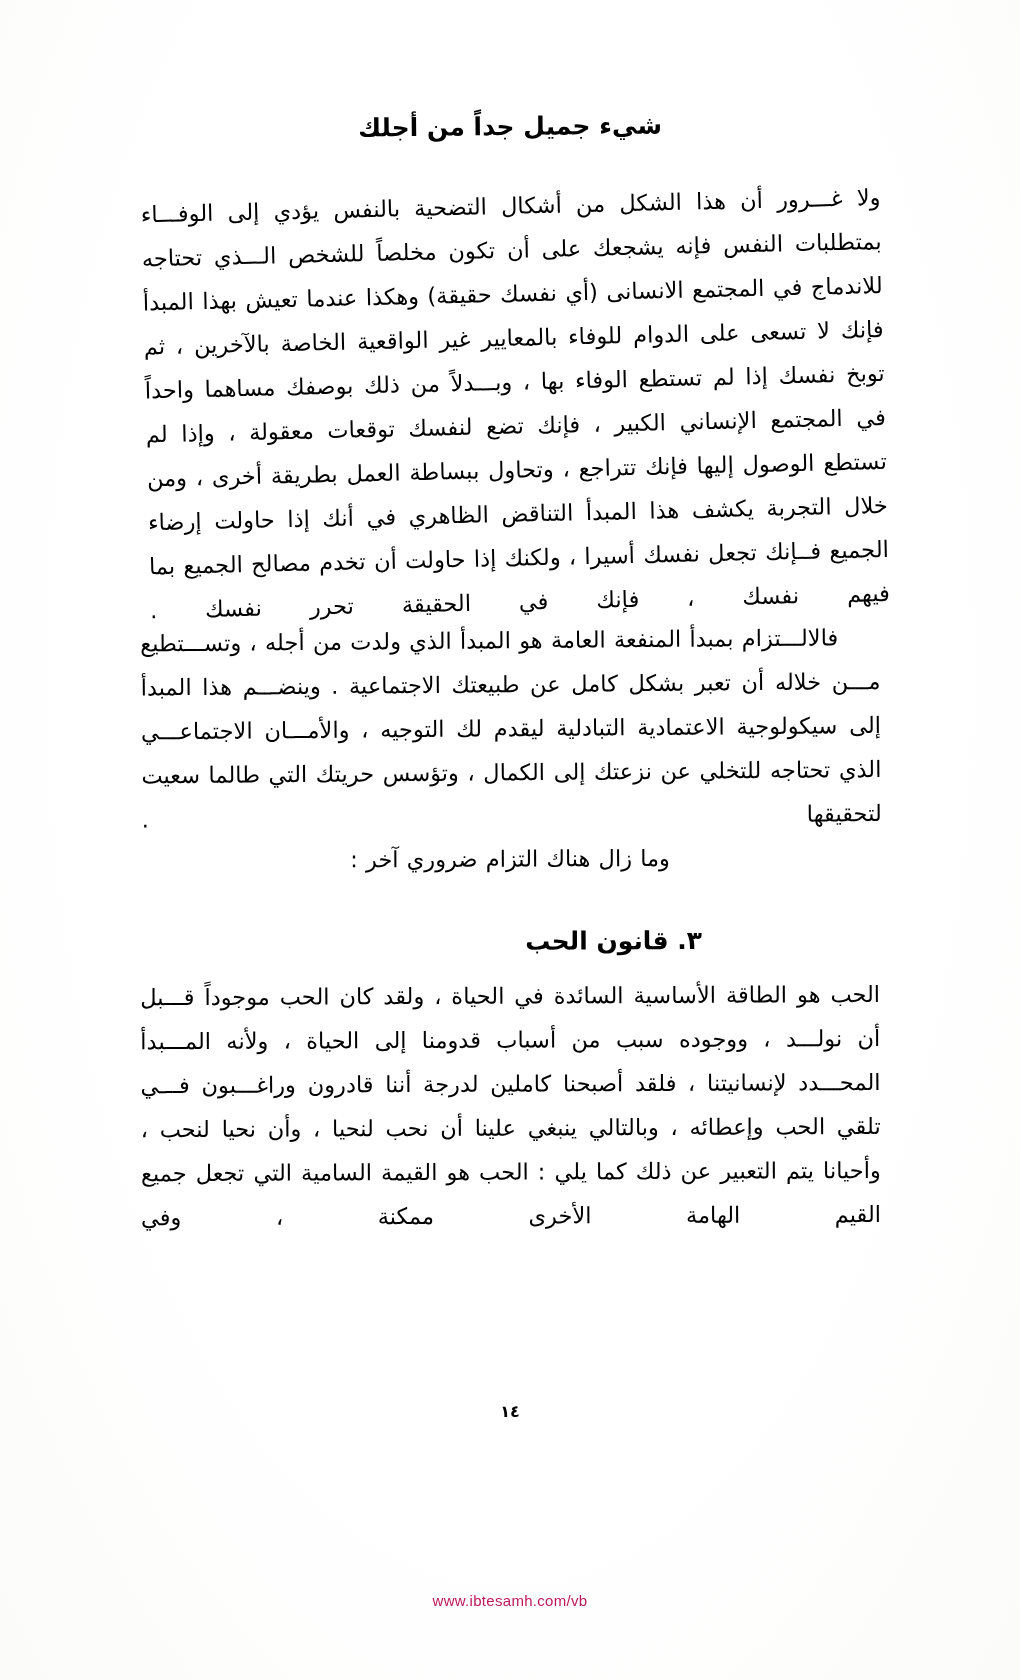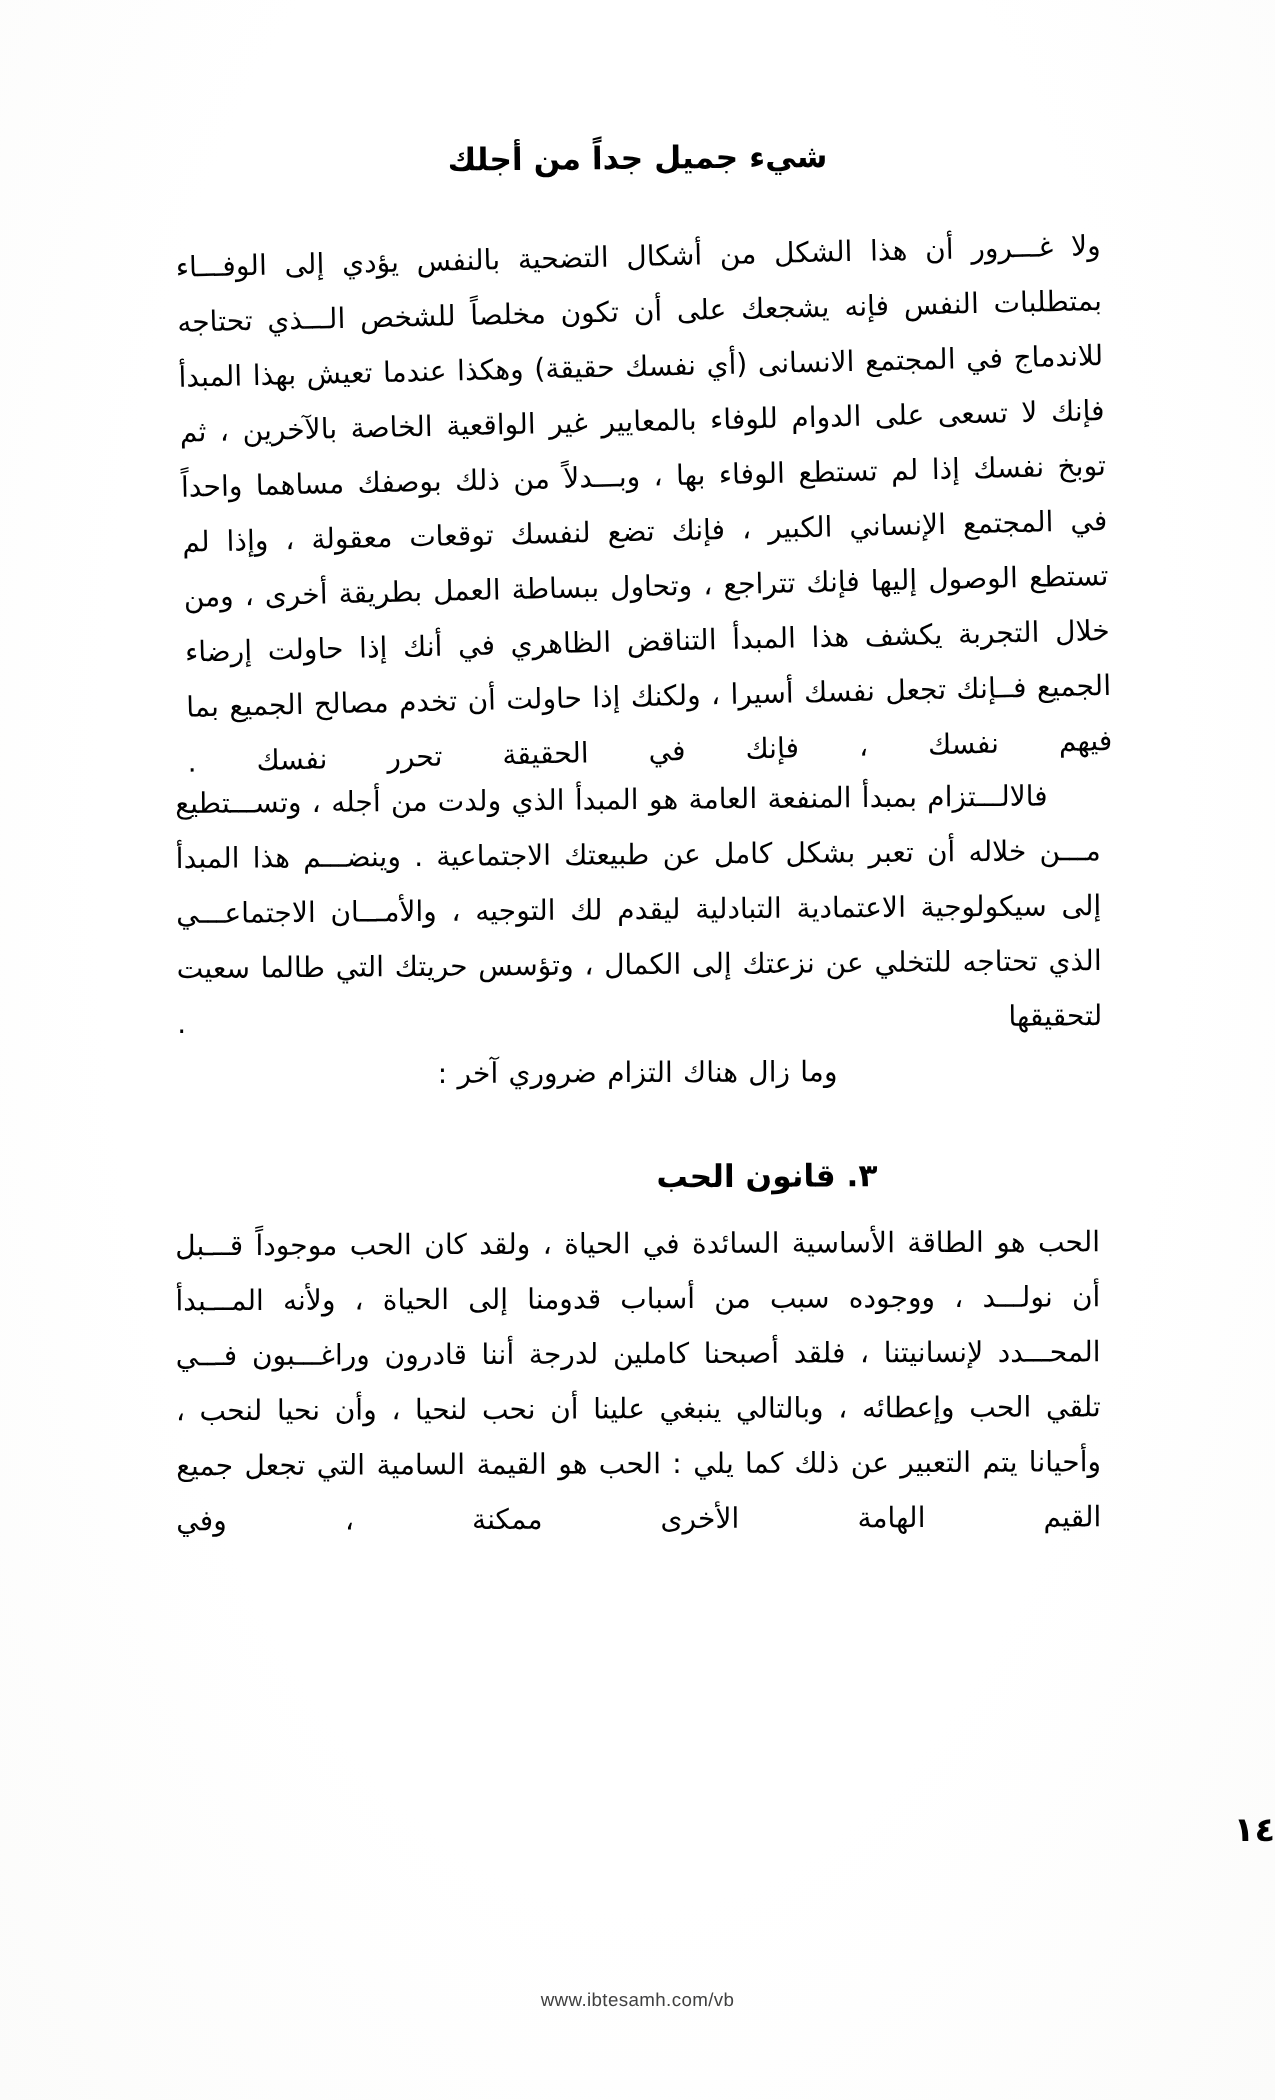--- a/index.html
+++ b/index.html
@@ -102,36 +102,35 @@
     padding-right: 178px;
     transform: rotate(-0.3deg);
     transform-origin: 100% 50%;
   }
 
   .page-number {
     position: absolute;
     top: 1402px;
     left: 0;
     right: 0;
-    text-align: right;
-    font-size: 27px;
+    text-align: center;
+    font-size: 16px;
     font-weight: bold;
     letter-spacing: 1px;
-    margin-top: 47px;
   }
 
   .watermark {
     position: absolute;
     top: 1592px;
     left: 0;
     right: 0;
     text-align: center;
     direction: ltr;
     font-size: 15px;
-    color: #404040;
+    color: #be185d;
     font-family: "Liberation Sans", sans-serif;
     letter-spacing: 0.3px;
   }
 </style>
 </head>
 <body>
 
 <div class="page">
 
   <div class="content">

